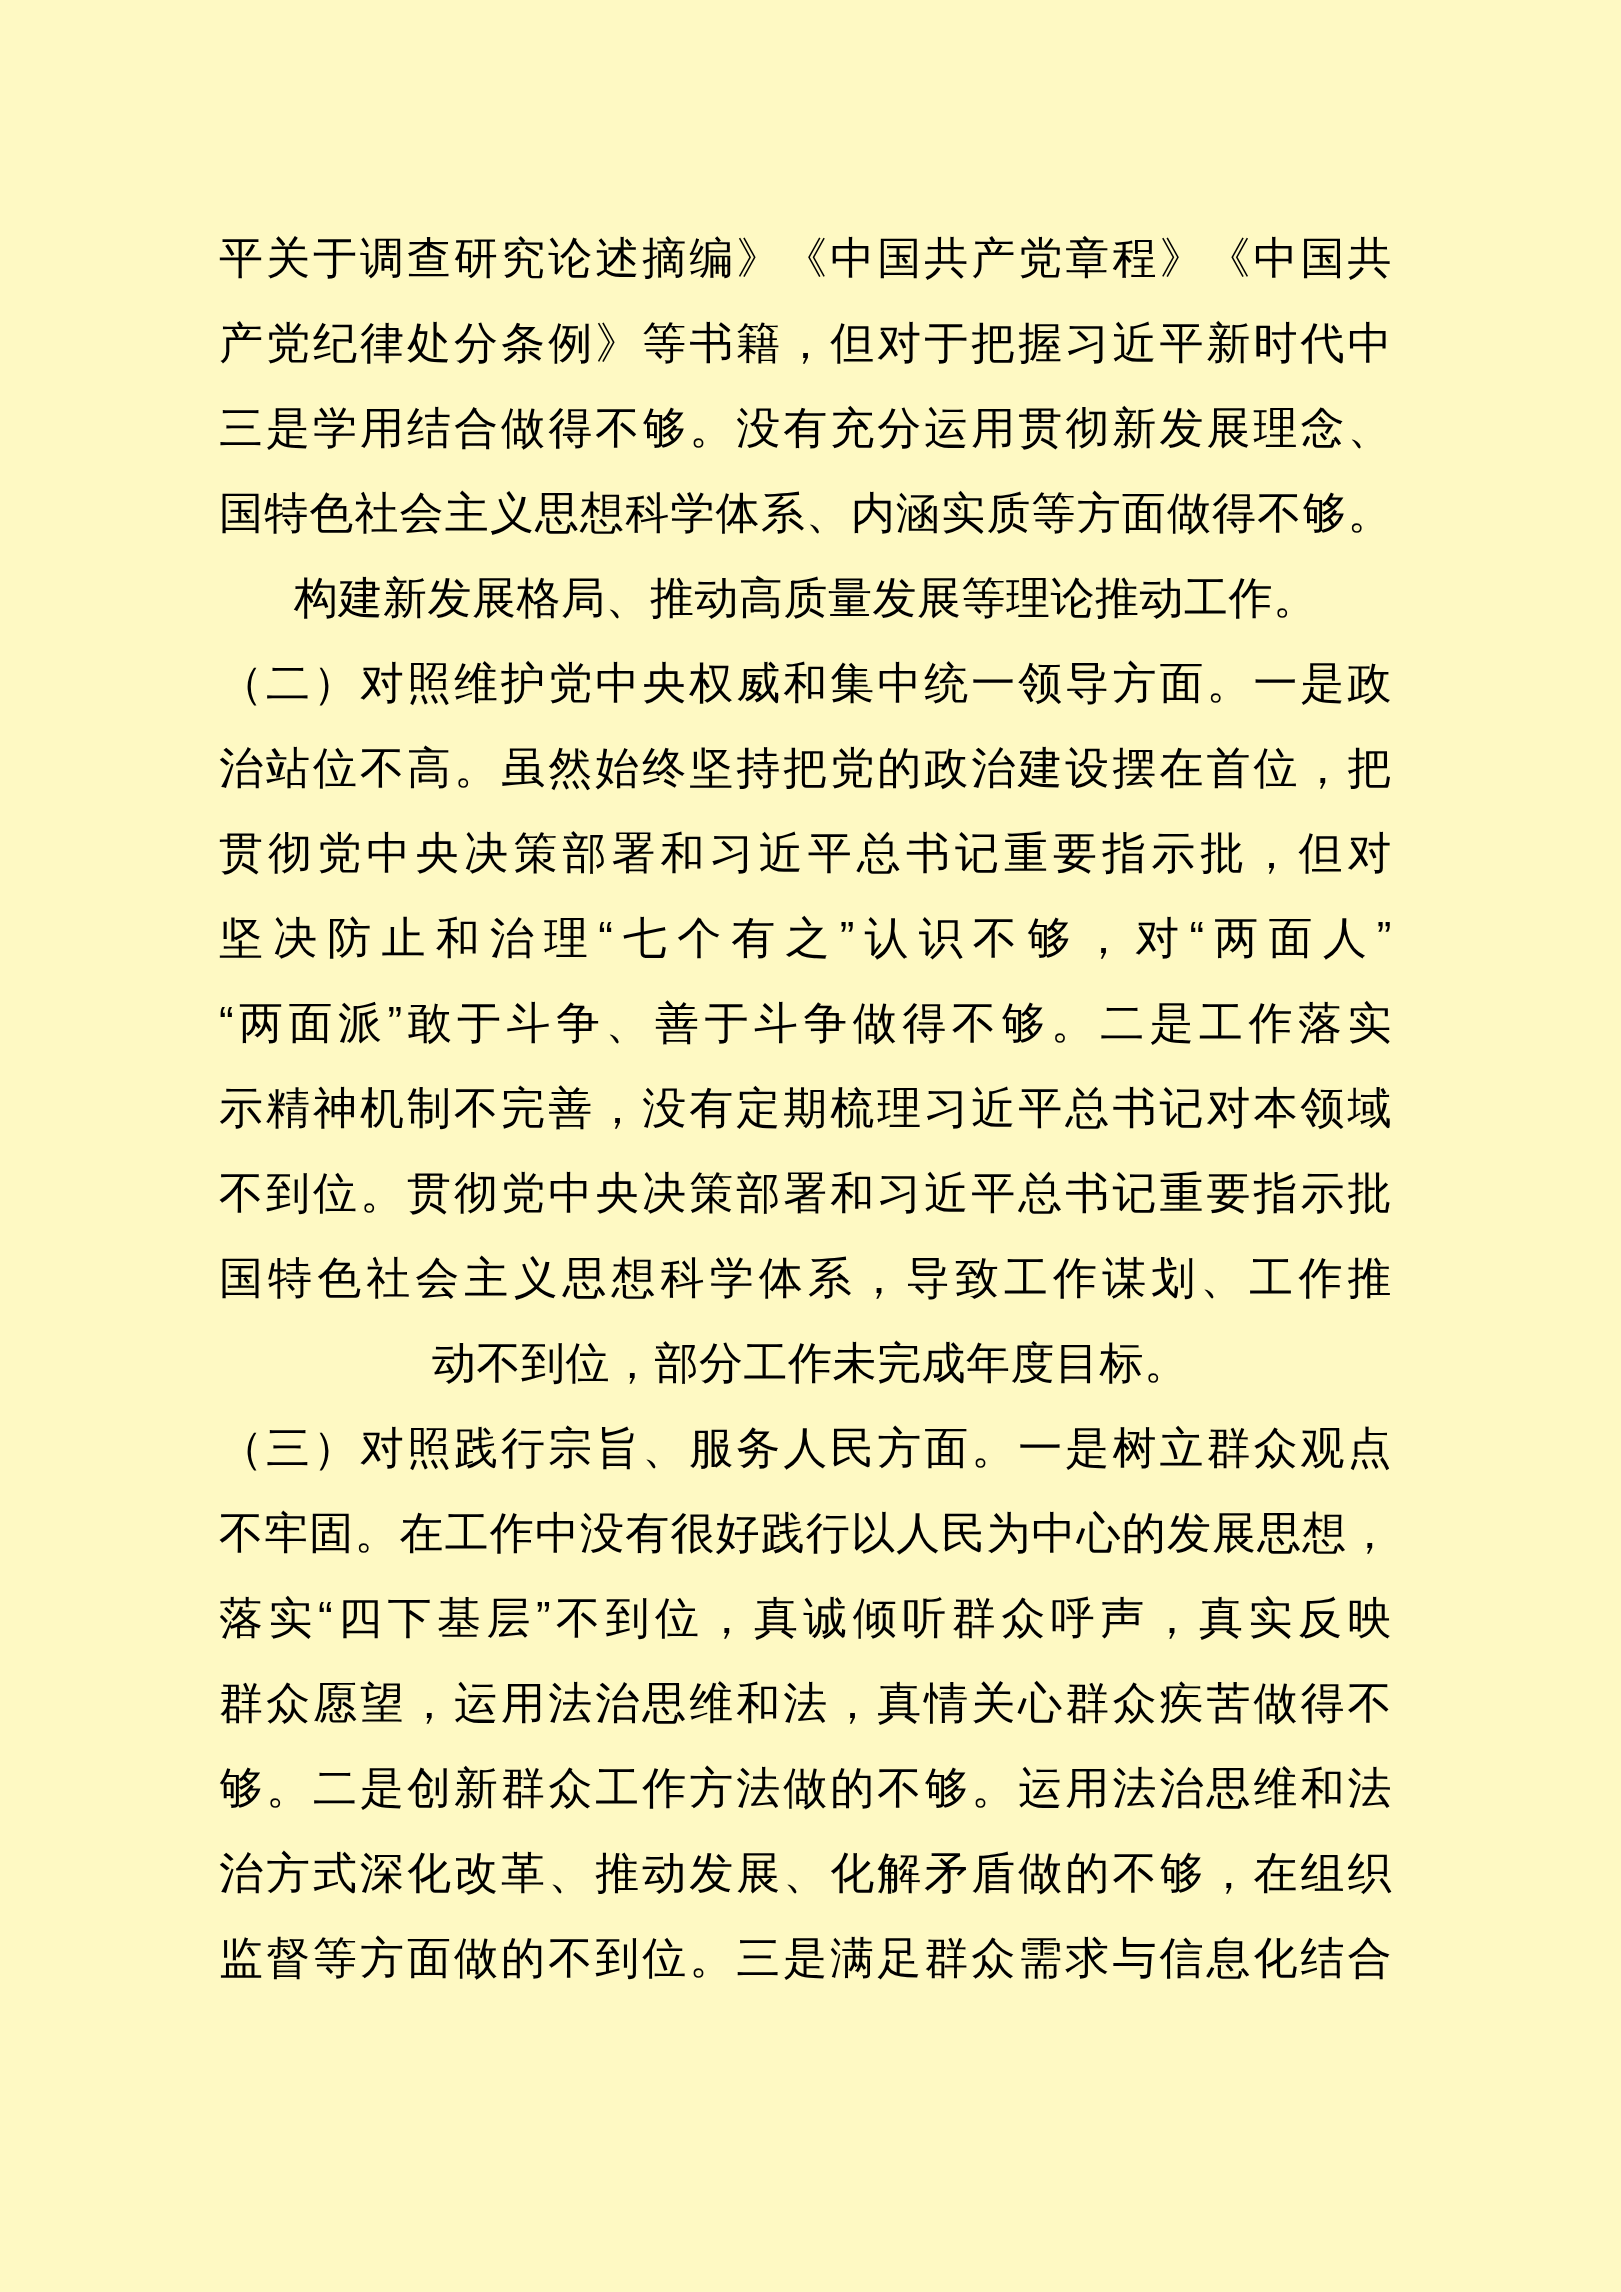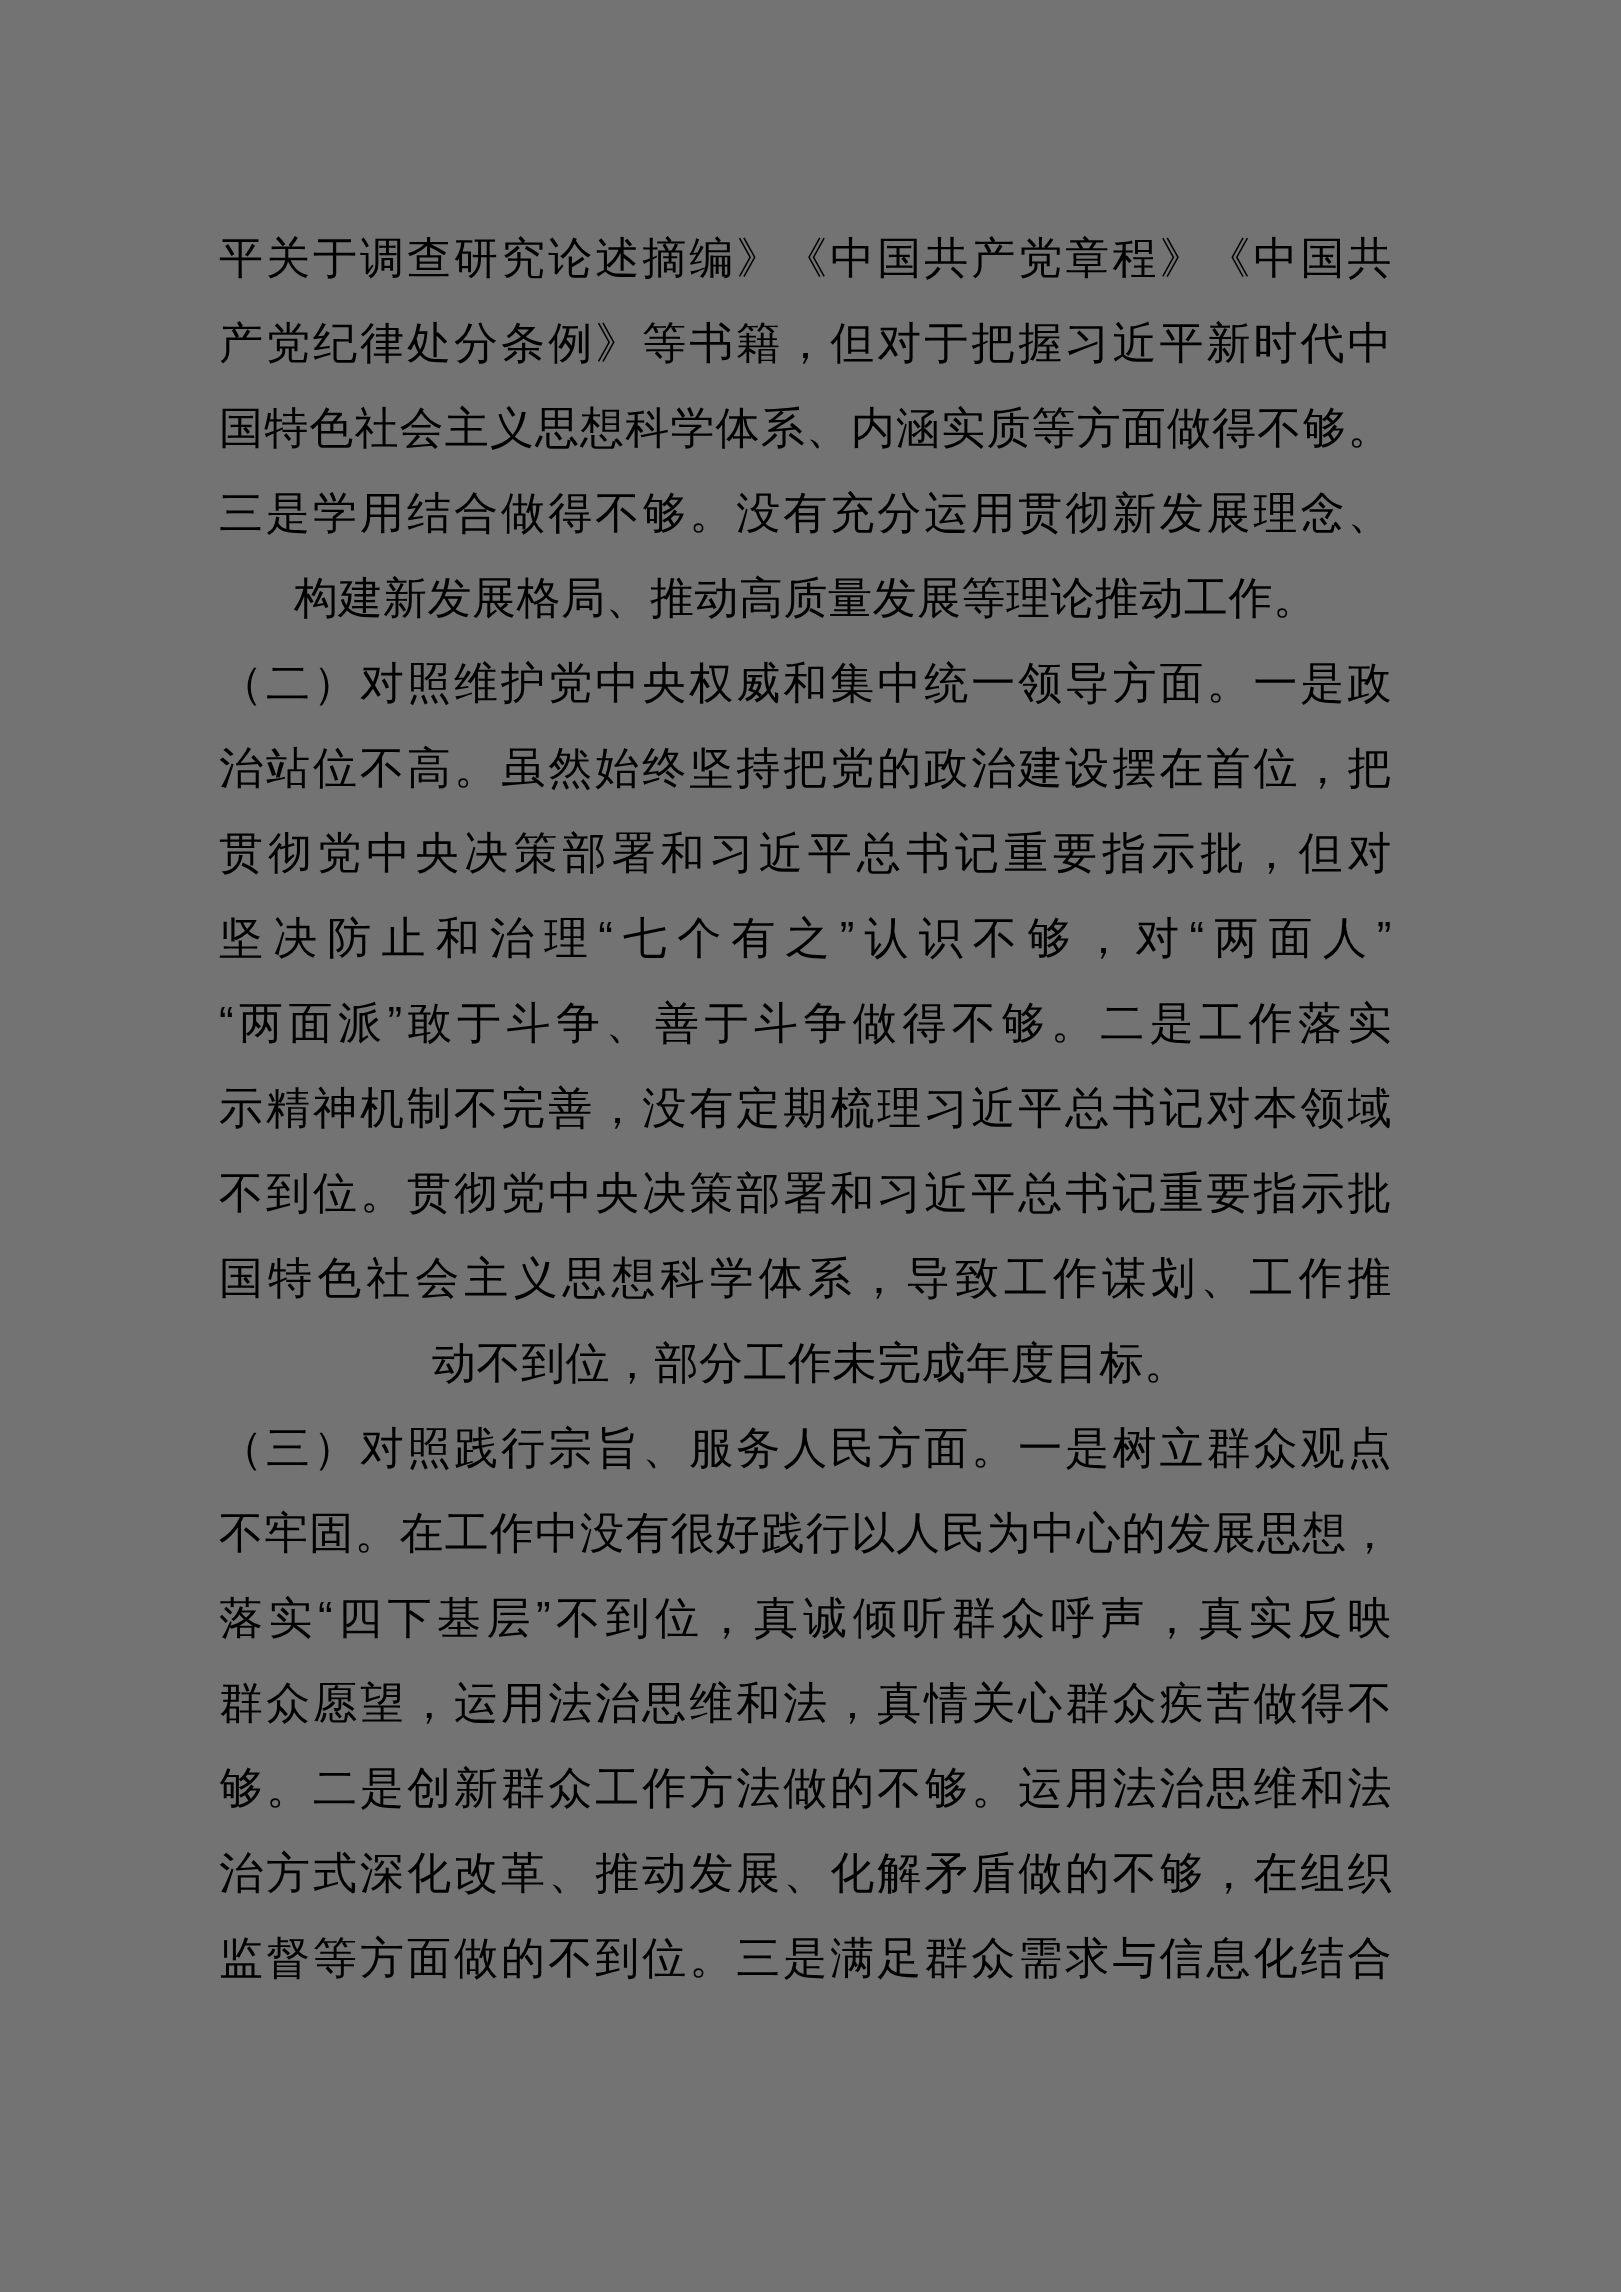--- a/index.html
+++ b/index.html
@@ -13,21 +13,21 @@
     position: relative;
     overflow: hidden;
     font-family: "Liberation Sans", sans-serif;
   }
   .page {
     position: absolute;
     left: 0;
     top: 0;
     width: 1621px;
     height: 2293px;
-    background: #737373;
+    background: #fef9c3;
   }
   .doc {
     position: absolute;
     left: 219px;
     top: 215px;
     width: 1173px;
     color: #000000;
   }
   .line {
     font-size: 44px;
@@ -53,22 +53,22 @@
     padding-left: 213px;
   }
 </style>
 </head>
 <body>
 
 <div class="page">
   <div class="doc">
     <div class="line">平关于调查研究论述摘编》《中国共产党章程》《中国共</div>
     <div class="line">产党纪律处分条例》等书籍，但对于把握习近平新时代中</div>
+    <div class="line">三是学用结合做得不够。没有充分运用贯彻新发展理念、</div>
     <div class="line">国特色社会主义思想科学体系、内涵实质等方面做得不够。</div>
-    <div class="line">三是学用结合做得不够。没有充分运用贯彻新发展理念、</div>
     <div class="line end-slight">构建新发展格局、推动高质量发展等理论推动工作。</div>
     <div class="line">（二）对照维护党中央权威和集中统一领导方面。一是政</div>
     <div class="line">治站位不高。虽然始终坚持把党的政治建设摆在首位，把</div>
     <div class="line">贯彻党中央决策部署和习近平总书记重要指示批，但对</div>
     <div class="line">坚决防止和治理“七个有之”认识不够，对“两面人”</div>
     <div class="line">“两面派”敢于斗争、善于斗争做得不够。二是工作落实</div>
     <div class="line">示精神机制不完善，没有定期梳理习近平总书记对本领域</div>
     <div class="line">不到位。贯彻党中央决策部署和习近平总书记重要指示批</div>
     <div class="line">国特色社会主义思想科学体系，导致工作谋划、工作推</div>
     <div class="line end-deep">动不到位，部分工作未完成年度目标。</div>

